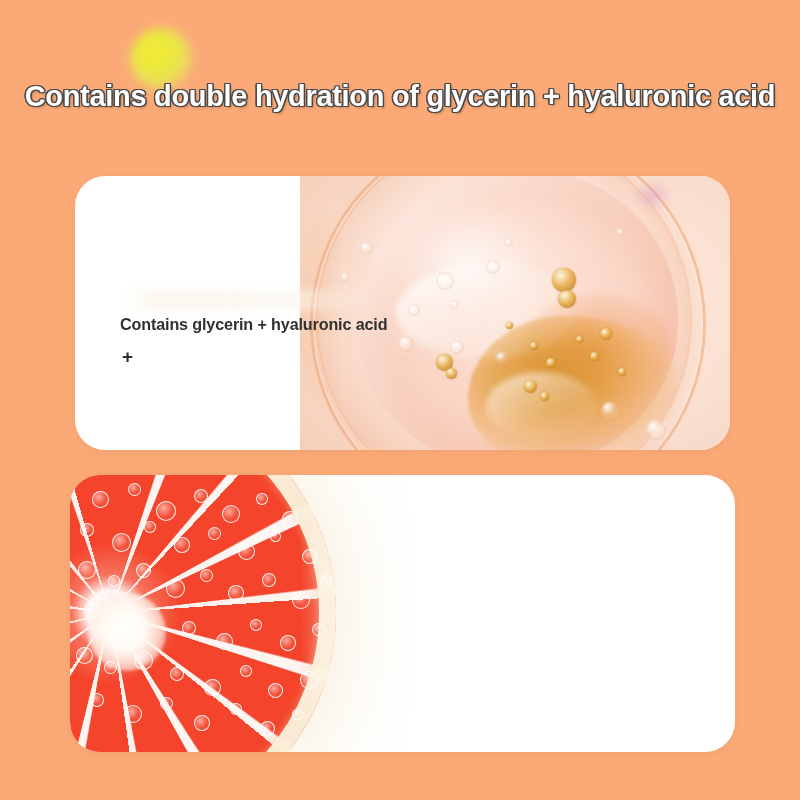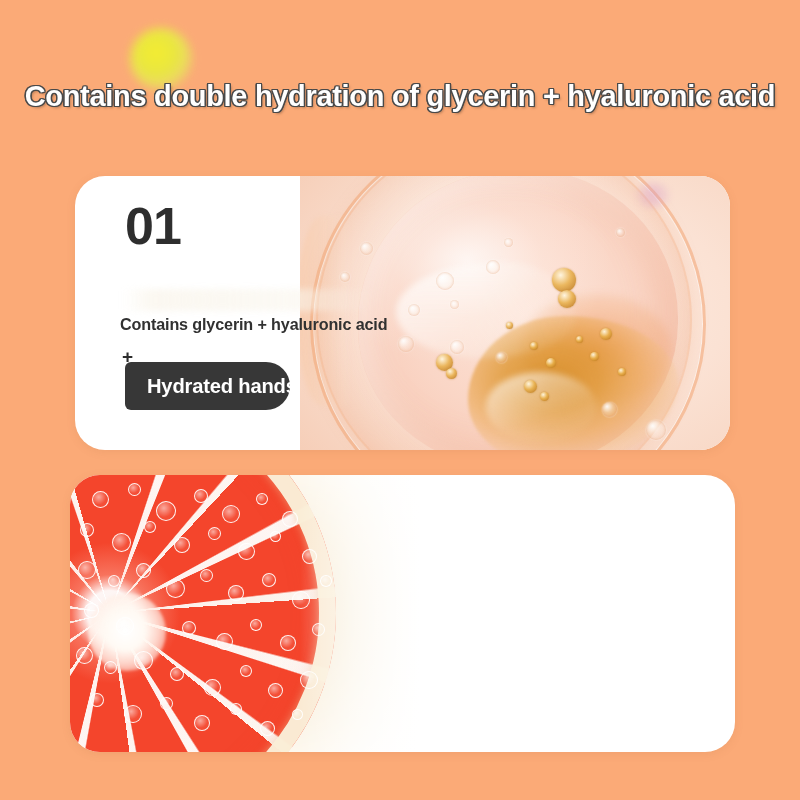--- a/index.html
+++ b/index.html
@@ -448,31 +448,27 @@
       <div class="gbub" style="left:276px; top:160px; width:7px;  height:7px;"></div>
       <div class="gbub" style="left:290px; top:176px; width:9px;  height:9px;"></div>
       <div class="gbub" style="left:300px; top:152px; width:12px; height:12px;"></div>
       <div class="gbub" style="left:224px; top:204px; width:13px; height:13px;"></div>
       <div class="gbub" style="left:240px; top:216px; width:9px;  height:9px;"></div>
       <div class="gbub" style="left:318px; top:192px; width:8px;  height:8px;"></div>
       <div class="gbub" style="left:206px; top:146px; width:7px;  height:7px;"></div>
     </div>
 
     <div class="card1-text">
-      <div class="num">01</div>
 
       <div class="ghost-text"></div>
 
       <div class="sub">Contains glycerin + hyaluronic acid</div>
 
       <div class="plus">+</div>
 
-      <div class="pill">
-        <span class="pill-label">Hydrated hands</span>
-      </div>
     </div>
   </div>
 
   <div class="card2">
 
     <div class="fruit-wrap">
       <div class="fruit-white"></div>
       <div class="fruit-flesh"></div>
       <div class="fruit-flesh-tint"></div>
       <div class="fruit-rind"></div>

